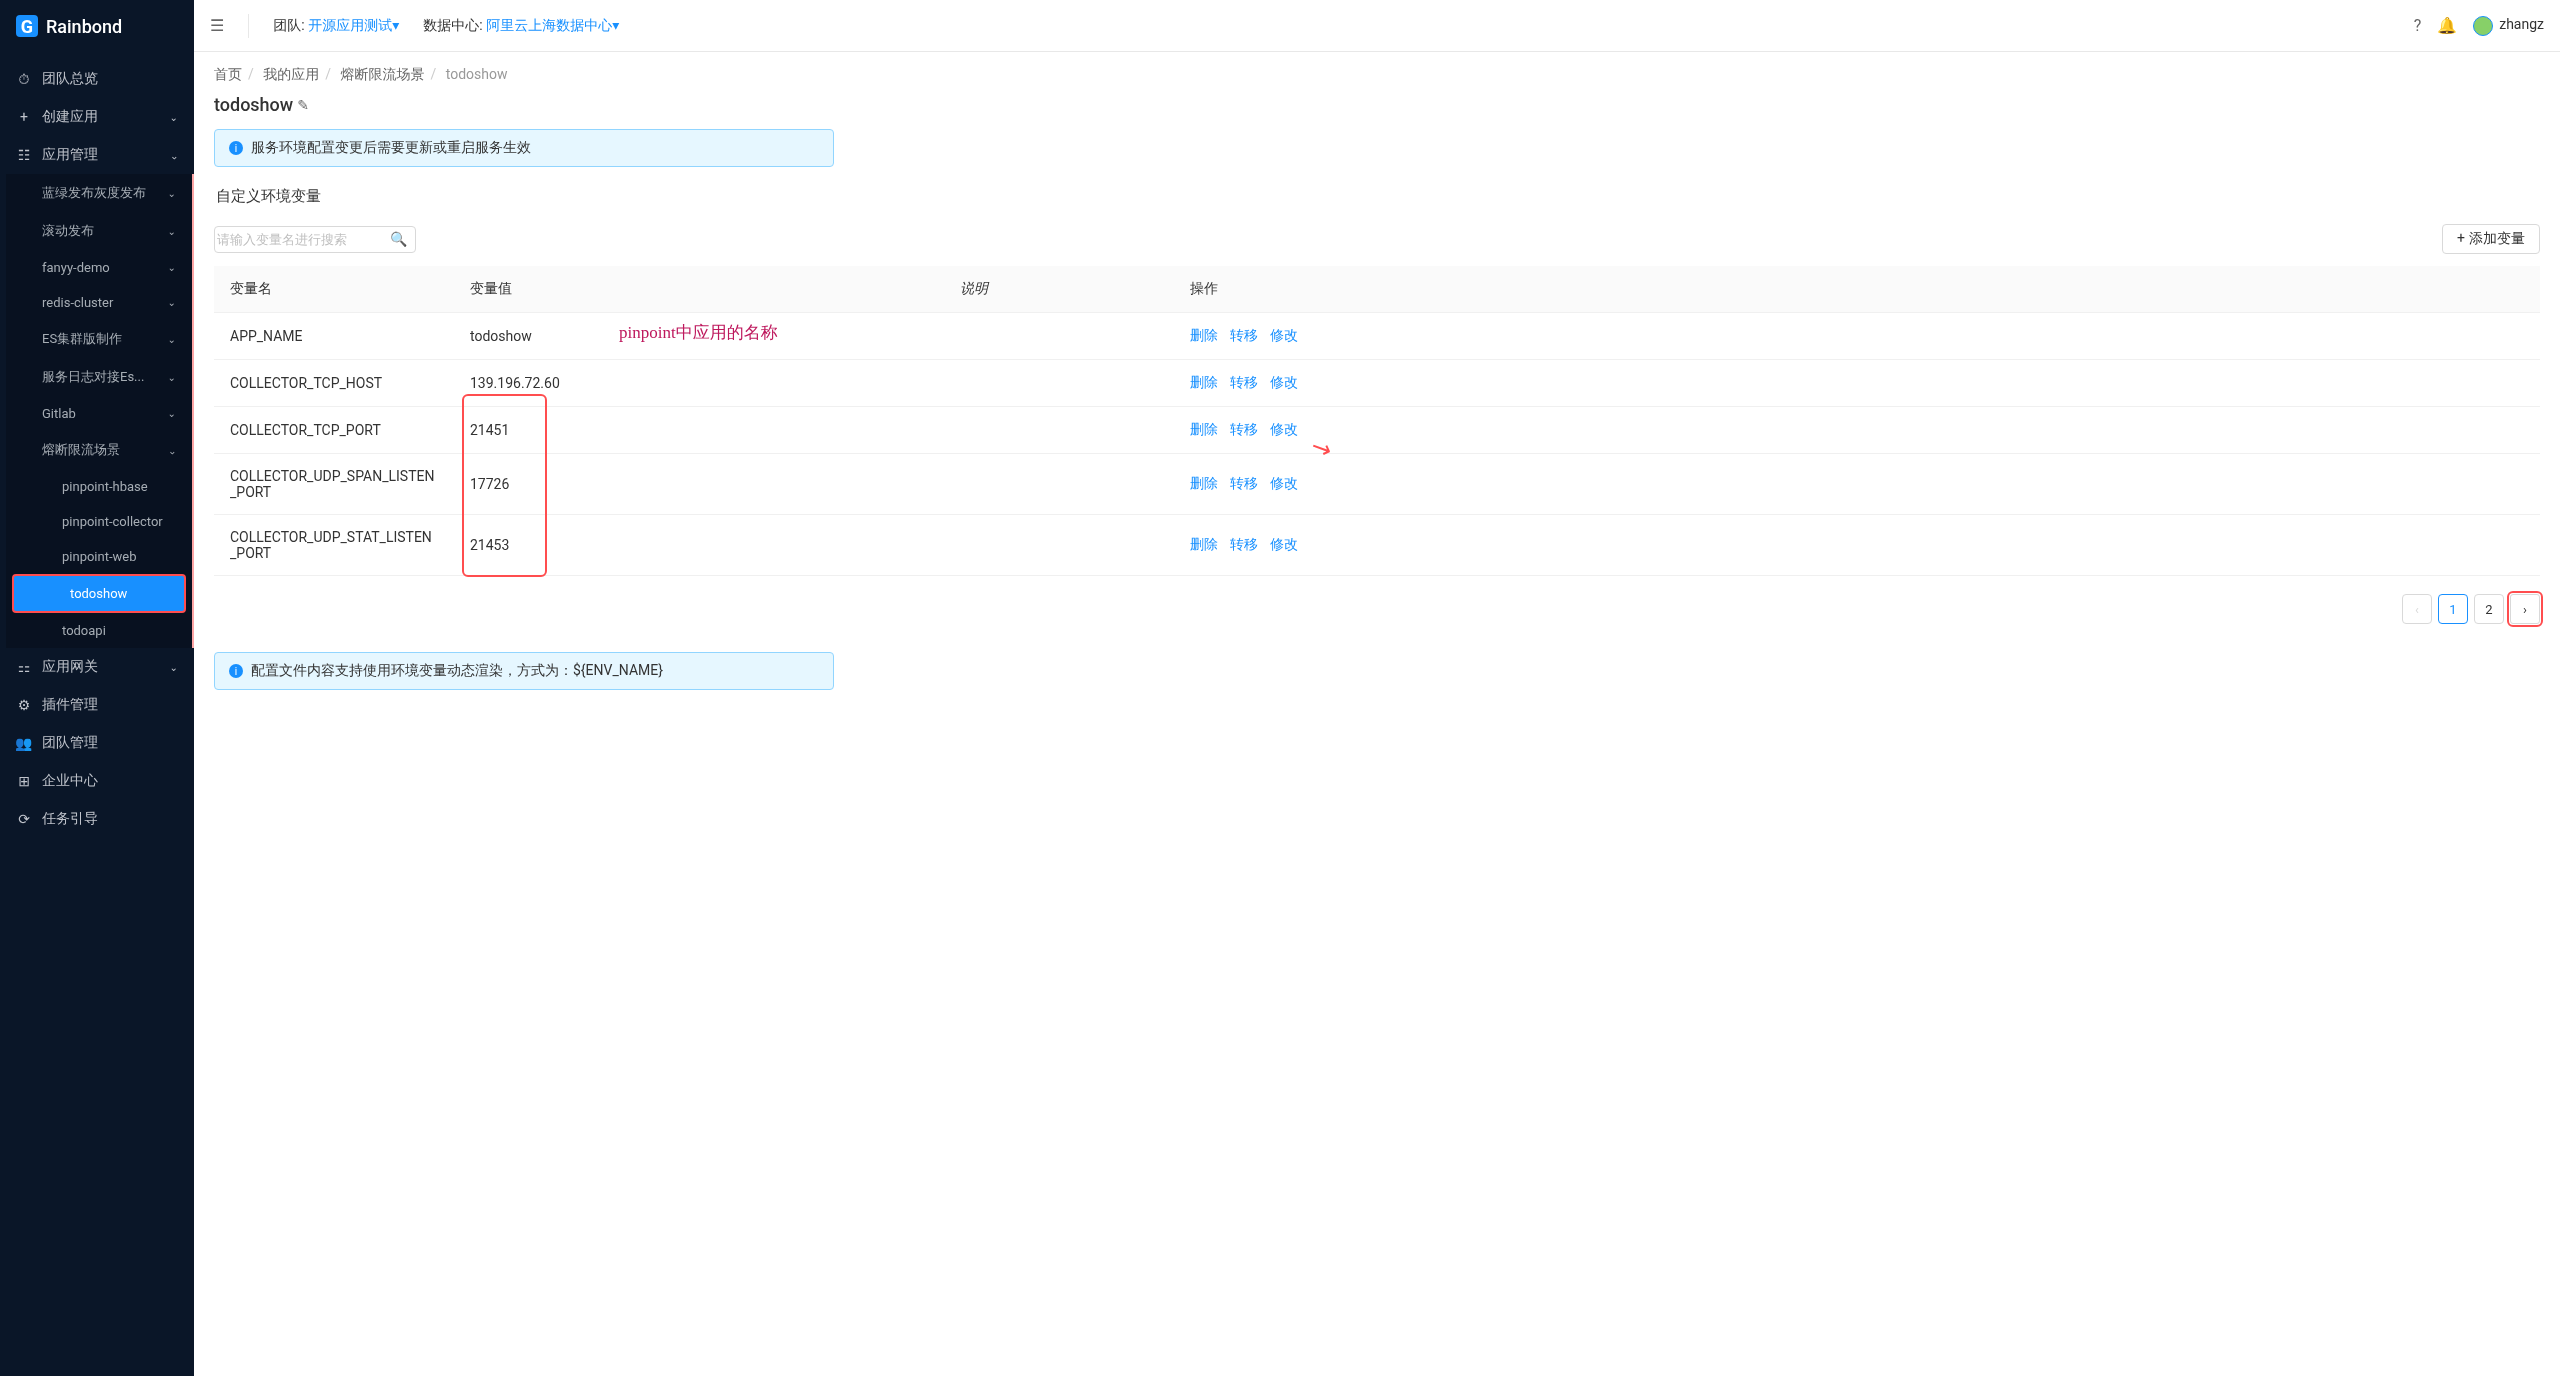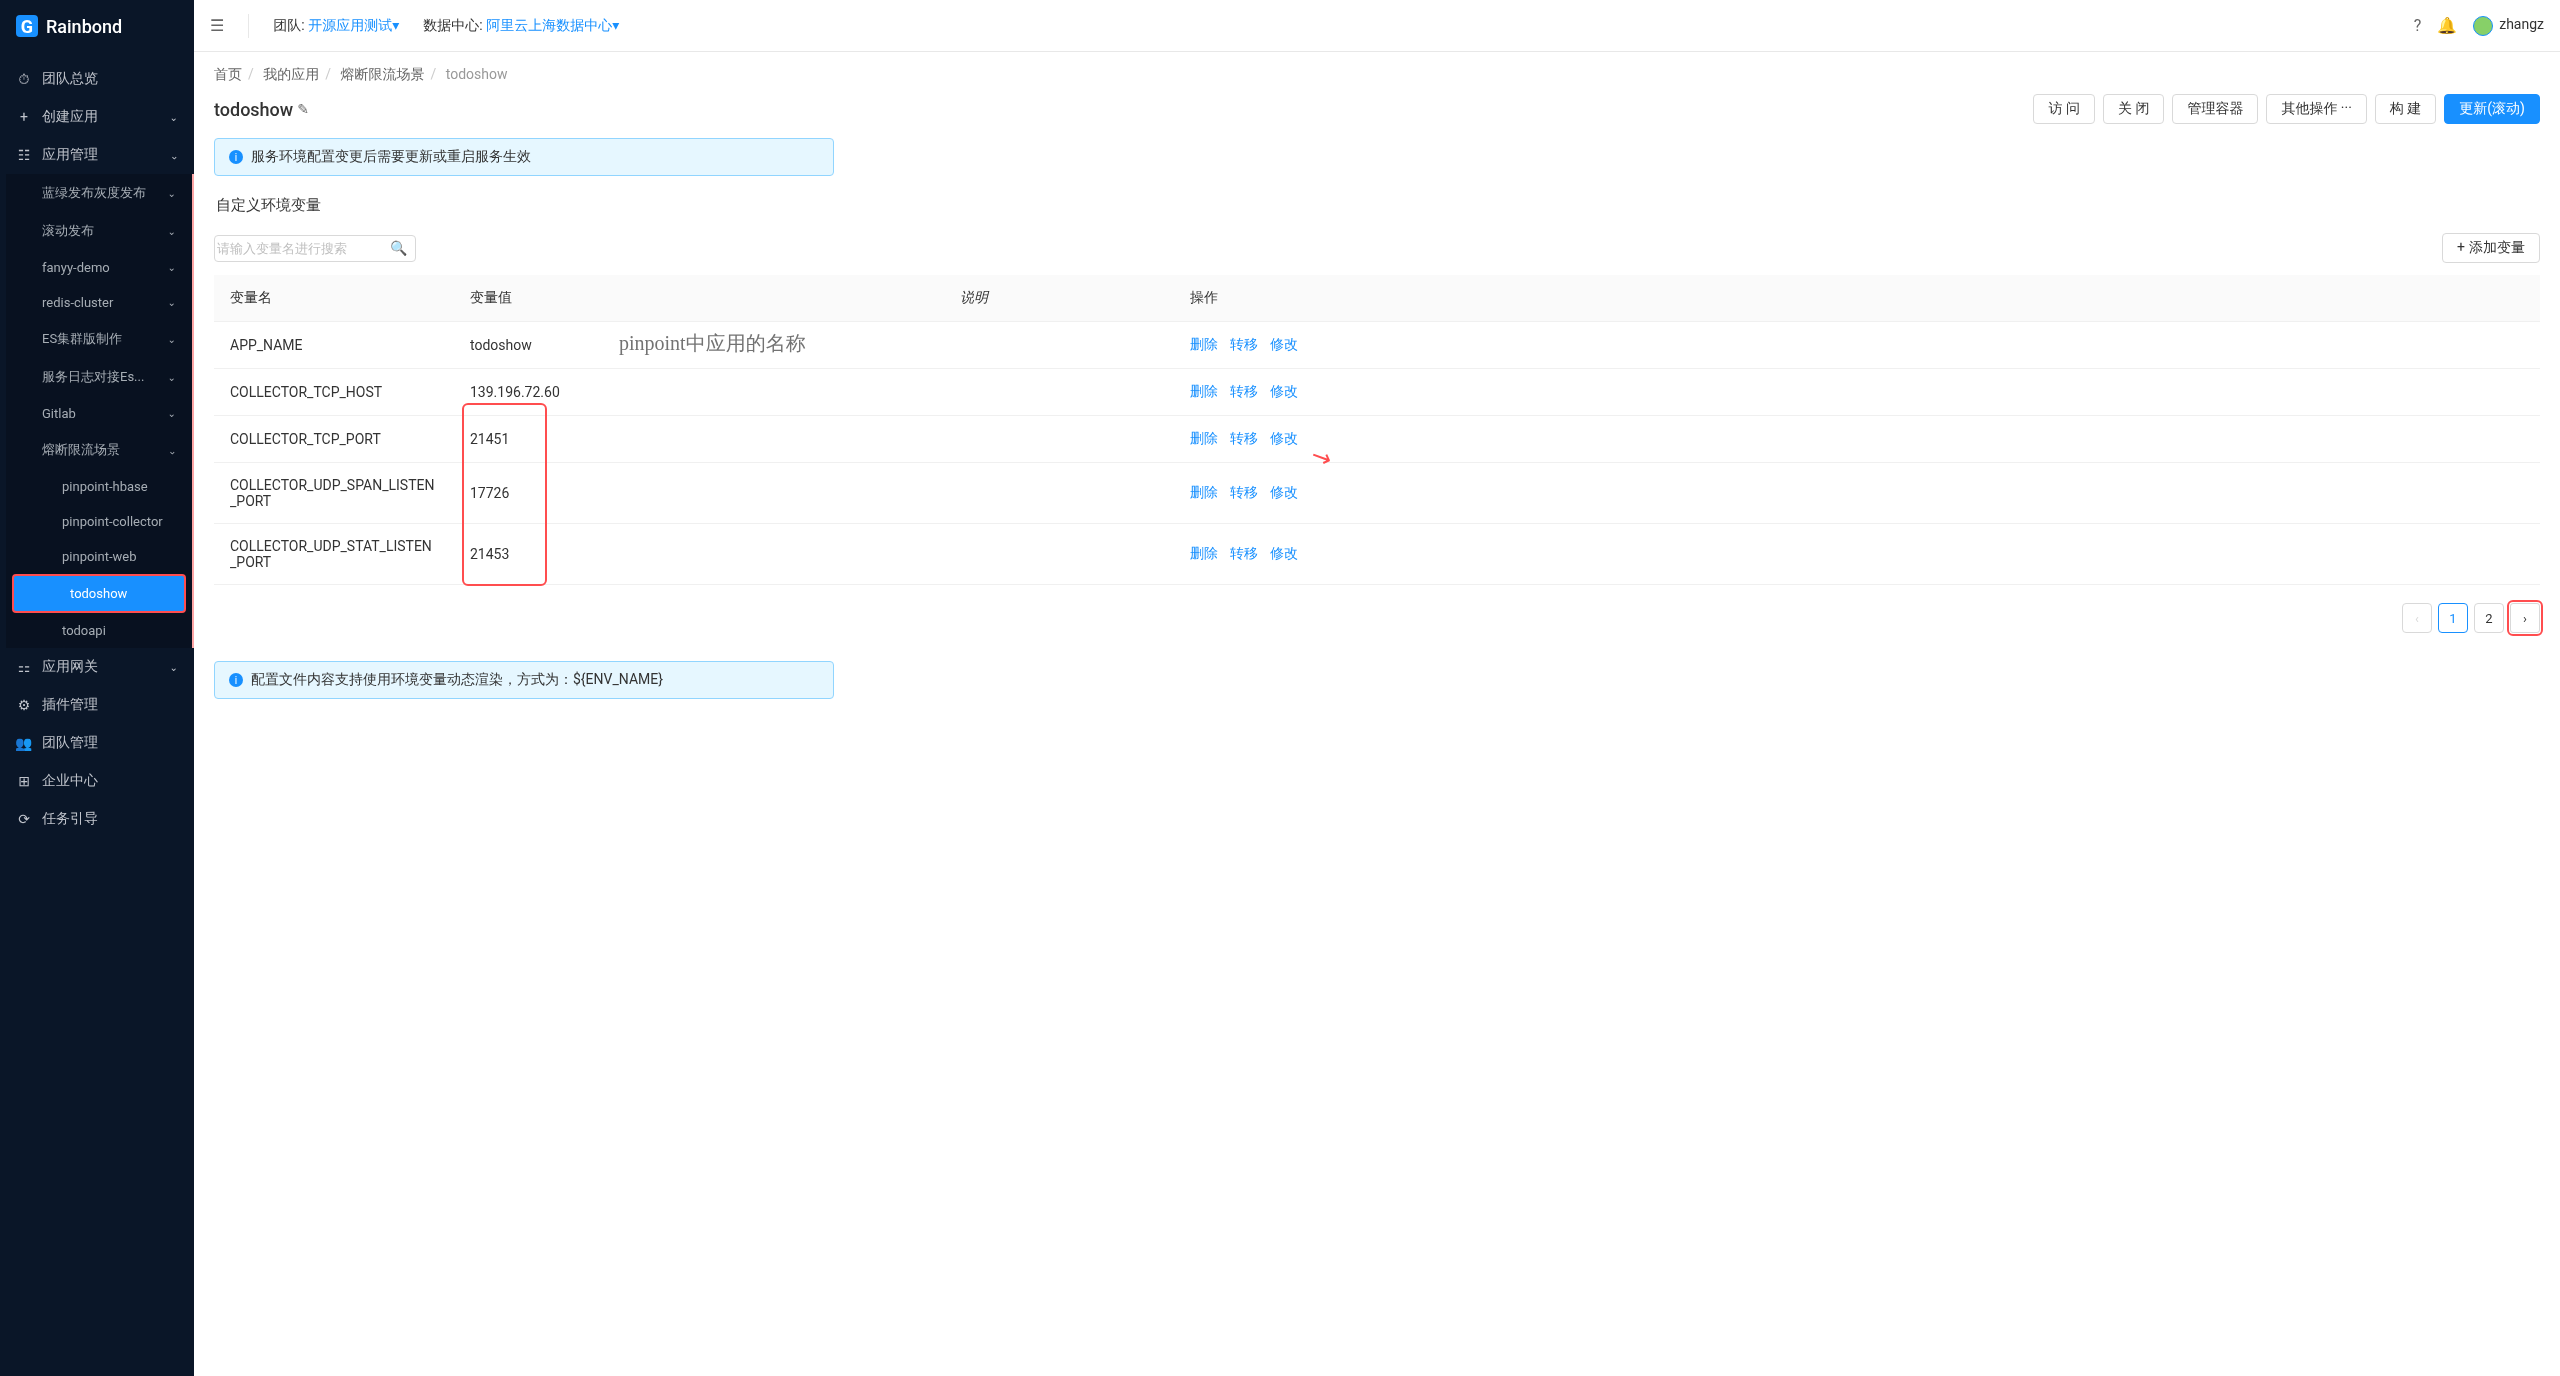--- a/index.html
+++ b/index.html
@@ -66,21 +66,21 @@
 
     .table { width: 100%; border-collapse: collapse; }
     .table th { background: #fafafa; text-align: left; padding: 14px 16px; font-weight: 500; color: #333; font-size: 14px; border-bottom: 1px solid #f0f0f0; }
     .table td { padding: 14px 16px; border-bottom: 1px solid #f0f0f0; color: #333; font-size: 14px; vertical-align: middle; position: relative; }
     .table .col-name { width: 240px; }
     .table .col-value { width: 490px; }
     .table .col-desc { width: 230px; font-style: italic; }
     .action-link { color: #1890ff; cursor: pointer; margin-right: 12px; }
 
     .red-box { border: 2px solid #ff4d4f; border-radius: 6px; position: absolute; pointer-events: none; }
-    .red-annotation { color: #737373; font-family: "SimSun", serif; font-size: 20px; position: absolute; }
+    .red-annotation { color: #be185d; font-family: "SimSun", serif; font-size: 17px; position: absolute; }
     .red-arrow { position: absolute; color: #ff4d4f; font-size: 24px; transform: rotate(-25deg); }
 
     .pagination { display: flex; justify-content: flex-end; gap: 6px; margin: 18px 0 28px; align-items: center; position: relative; }
     .page-btn { width: 30px; height: 30px; border: 1px solid #d9d9d9; border-radius: 4px; display: flex; align-items: center; justify-content: center; cursor: pointer; font-size: 13px; background: #fff; }
     .page-btn.disabled { color: #d9d9d9; cursor: not-allowed; }
     .page-btn.active { border-color: #1890ff; color: #1890ff; }
     .page-btn.red-outline { outline: 2px solid #ff4d4f; outline-offset: 1px; border-radius: 3px; }
 
     .alert2 { background: #e6f7ff; border: 1px solid #91d5ff; border-radius: 4px; padding: 9px 14px; display: flex; align-items: center; gap: 8px; width: 620px; }
   </style>
@@ -211,28 +211,20 @@
         <a>我的应用</a><span class="sep">/</span>
         <a>熔断限流场景</a><span class="sep">/</span>
         <span>todoshow</span>
       </div>
 
       <div class="page-header">
         <div class="page-title">
           <span>todoshow</span>
           <span class="edit-icon">✎</span>
         </div>
-        <div class="page-actions">
-          <button class="btn">访 问</button>
-          <button class="btn">关 闭</button>
-          <button class="btn">管理容器</button>
-          <button class="btn">其他操作  ···</button>
-          <button class="btn">构 建</button>
-          <button class="btn btn-primary">更新(滚动)</button>
-        </div>
       </div>
 
 
       <div class="alert">
         <span class="alert-icon">i</span>
         <span>服务环境配置变更后需要更新或重启服务生效</span>
       </div>
 
       <div class="section-title">自定义环境变量</div>
 

